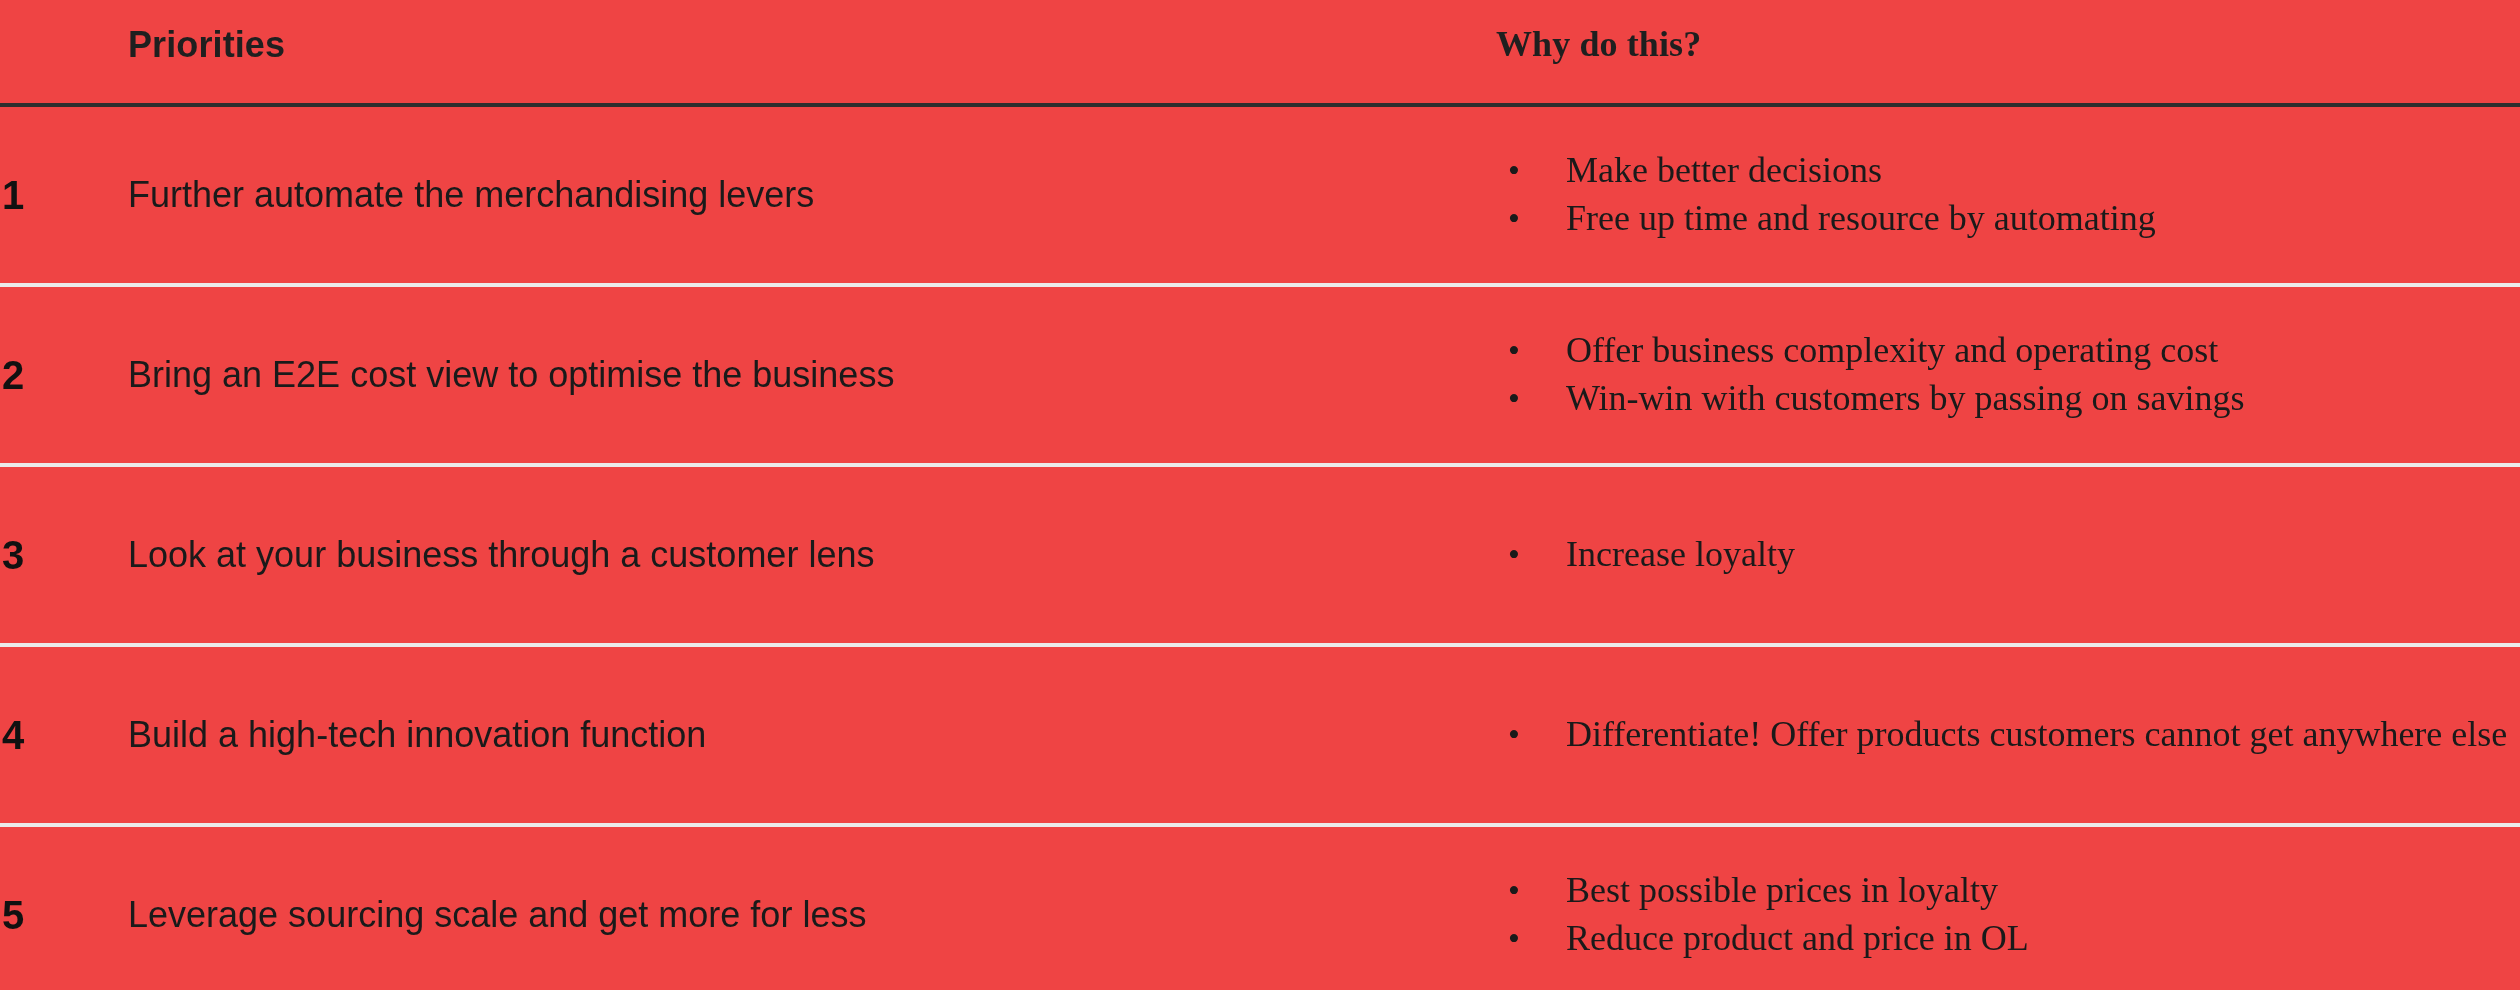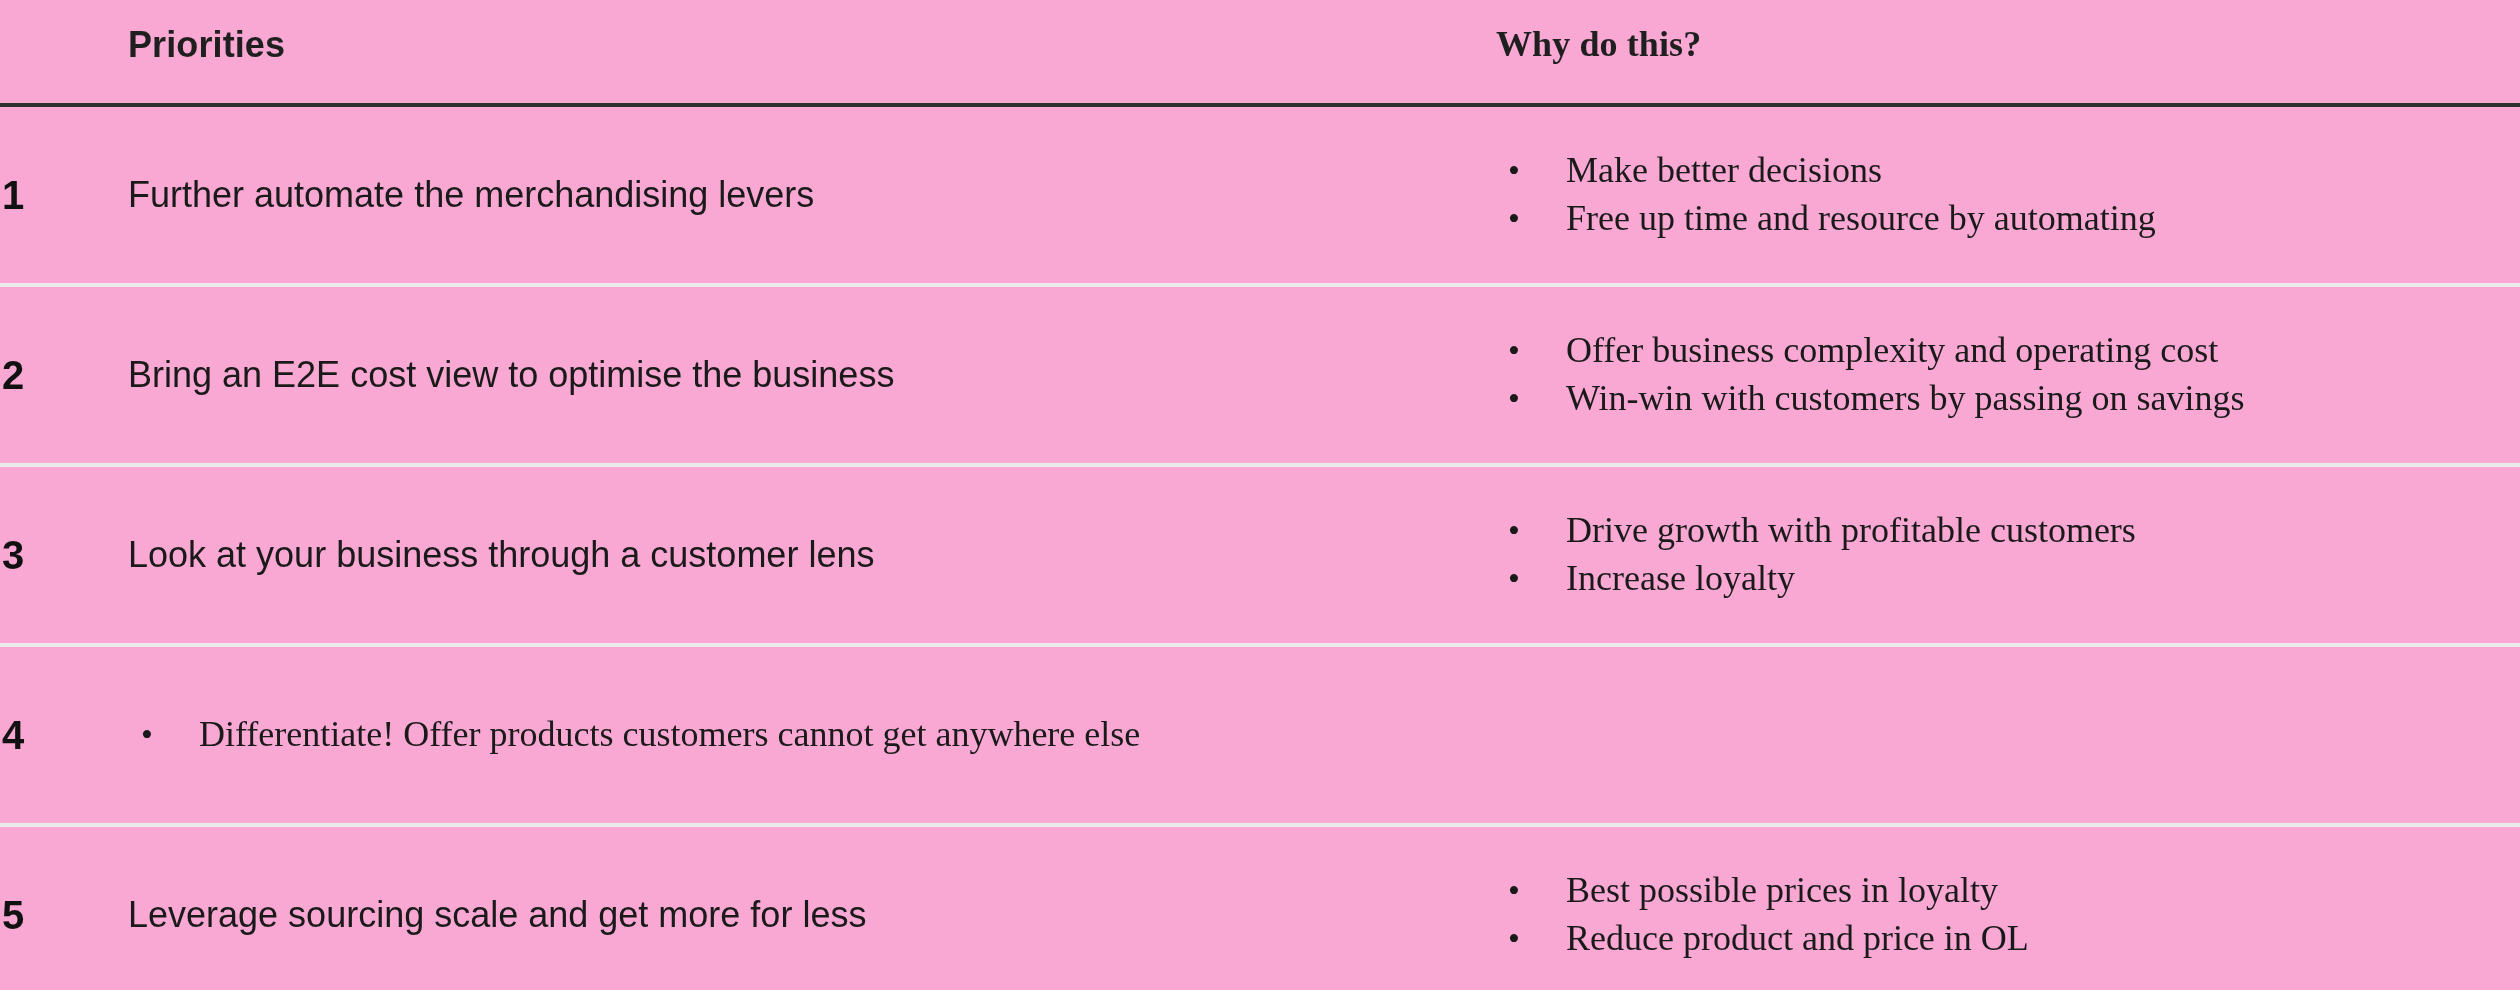--- a/index.html
+++ b/index.html
@@ -13,21 +13,21 @@
     height: 990px;
     font-family: "Liberation Sans", sans-serif;
     color: #1a1a1a;
     overflow: hidden;
   }
 
   .sheet {
     position: relative;
     width: 2520px;
     height: 990px;
-    background: #f9a8d4;
+    background: #ef4444;
   }
 
   
   .table-header {
     display: flex;
     align-items: flex-start;
     height: 103px;
     box-sizing: border-box;
     padding-top: 24px;
   }
@@ -155,28 +155,28 @@
             <li class="why-item"><span class="bullet-glyph">•</span><span>Win-win with customers by passing on savings</span></li>
           </ul>
         </div>
       </div>
       <div class="row-divider"></div>
       <div class="row">
         <div class="col-num"><span class="row-number">3</span></div>
         <div class="col-priority"><span class="row-priority">Look at your business through a customer lens</span></div>
         <div class="col-why">
           <ul class="why-list">
-            <li class="why-item"><span class="bullet-glyph">•</span><span>Drive growth with profitable customers</span></li>
             <li class="why-item"><span class="bullet-glyph">•</span><span>Increase loyalty</span></li>
           </ul>
         </div>
       </div>
       <div class="row-divider"></div>
       <div class="row">
         <div class="col-num"><span class="row-number">4</span></div>
+        <div class="col-priority"><span class="row-priority">Build a high-tech innovation function</span></div>
         <div class="col-why">
           <ul class="why-list">
             <li class="why-item wrap-flat"><span class="bullet-glyph">•</span><span>Differentiate! Offer products customers cannot get anywhere else</span></li>
           </ul>
         </div>
       </div>
       <div class="row-divider"></div>
       <div class="row">
         <div class="col-num"><span class="row-number">5</span></div>
         <div class="col-priority"><span class="row-priority">Leverage sourcing scale and get more for less</span></div>

